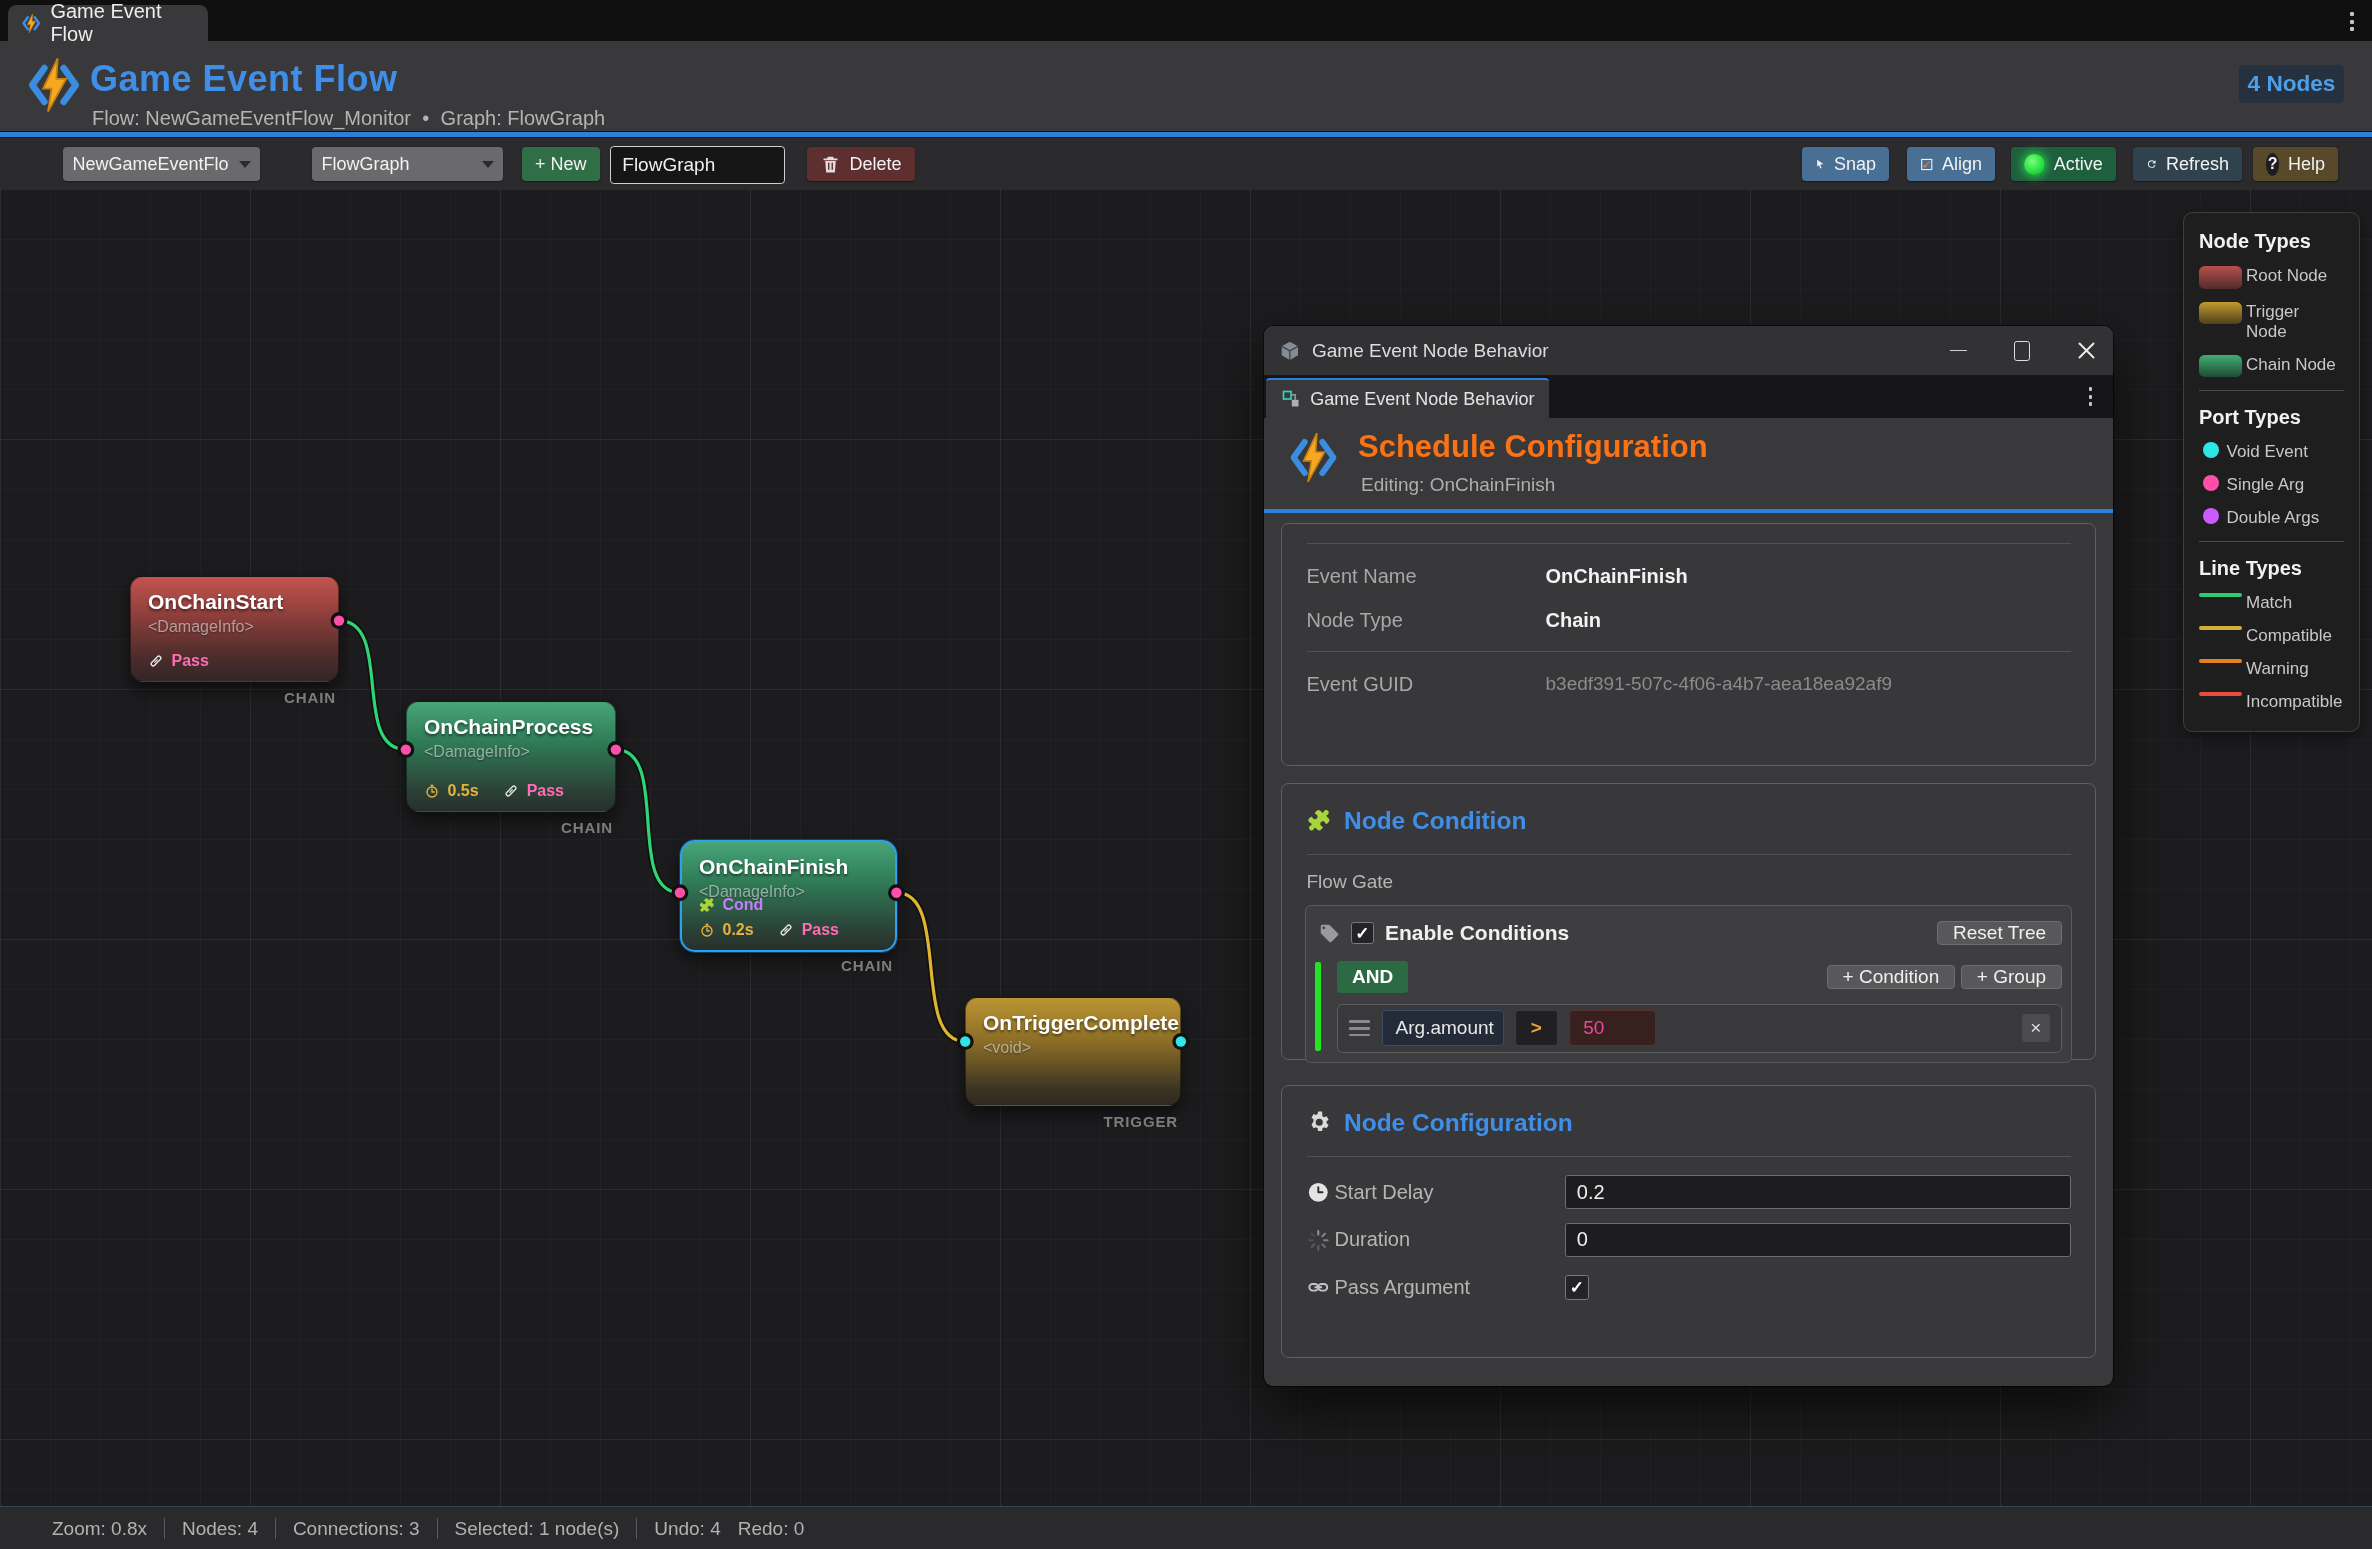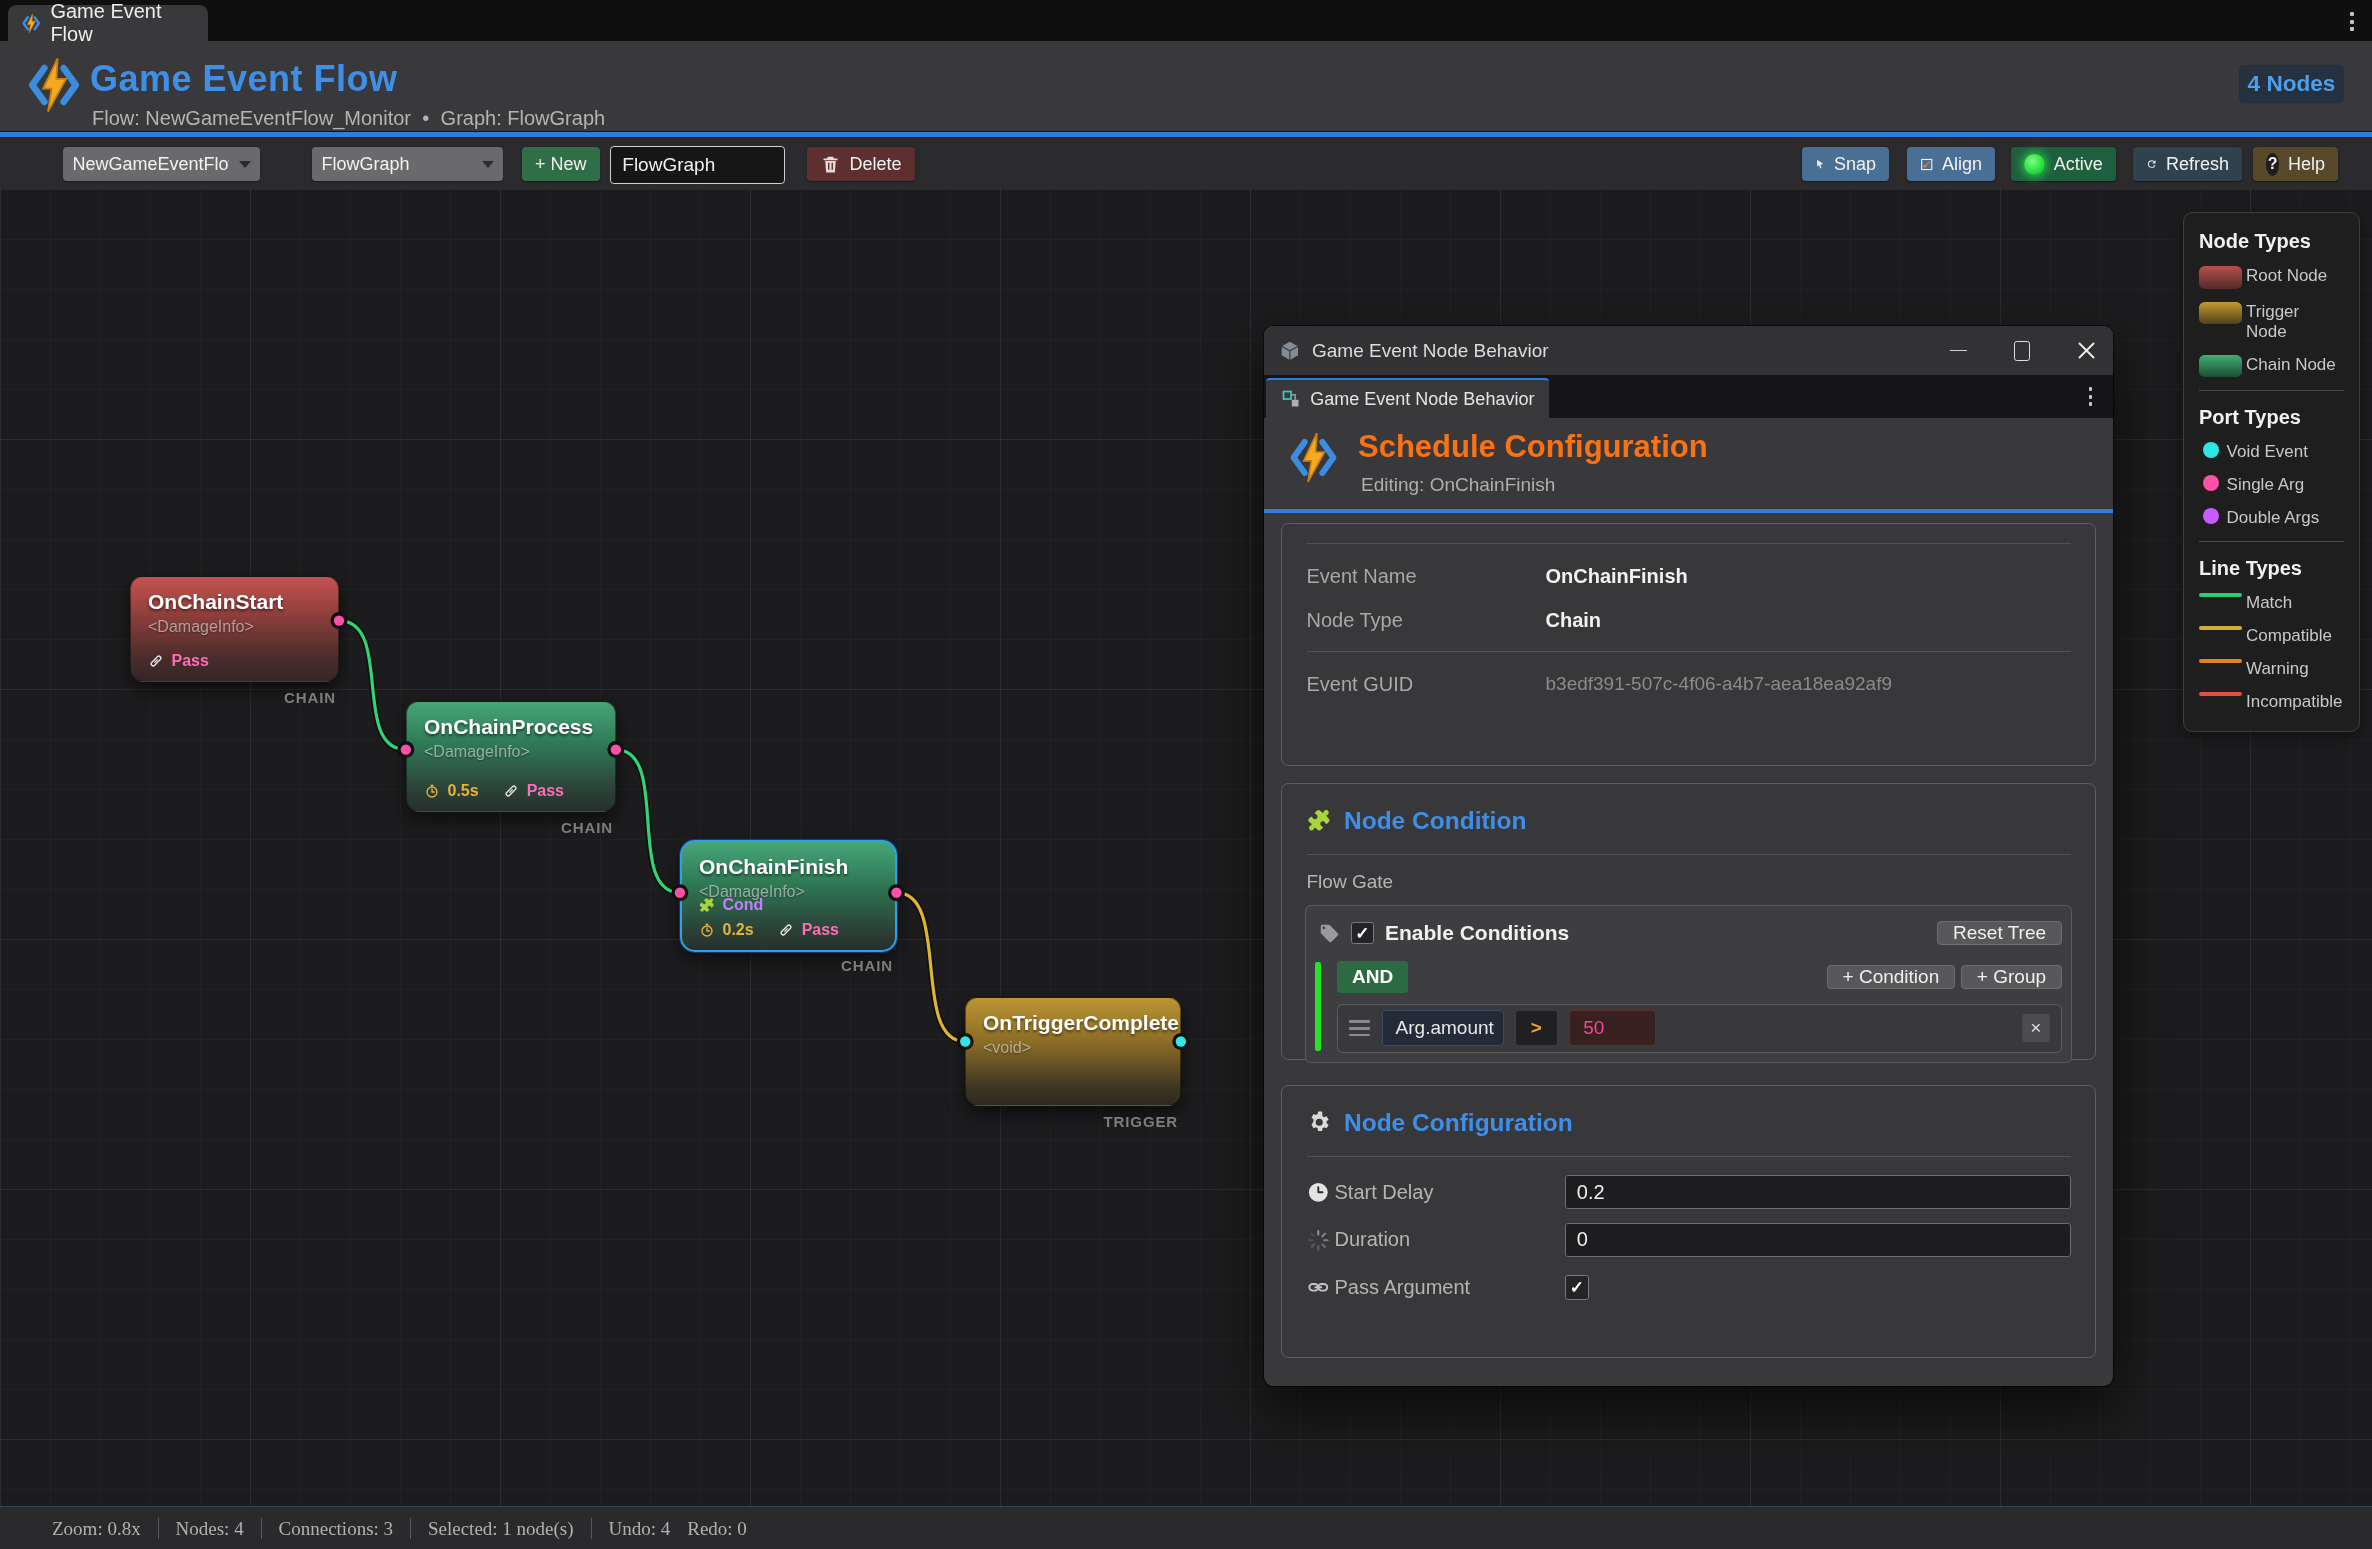--- a/index.html
+++ b/index.html
@@ -72,21 +72,21 @@
 .lg-label { font-size:17px; color:#c8c8c8; }
 .sw { width:43px; height:22.6px; border-radius:5.6px; flex:none; }
 .sw-root { background:linear-gradient(180deg,#b8504c,#532b2b); }
 .sw-trigger { background:linear-gradient(180deg,#c29a2e,#50401d); }
 .sw-chain { background:linear-gradient(180deg,#3fae73,#1e4c34); }
 .pdot { width:16px; height:16px; border-radius:50%; flex:none; margin:0 3.8px; }
 .lline { width:43px; height:3.8px; border-radius:1.9px; flex:none; }
 .lg-div { height:0.9px; background:#4a4a4c; margin:3.8px 0 15px 0; }
 
 
-.statusbar { position:absolute; left:0; top:1506px; width:2373px; height:44px; background:#2a2a2c; border-top:0.9px solid rgba(70,110,150,.38); display:flex; align-items:center; gap:17px; padding-left:52px; z-index:8; font-size:19px; color:#b2b2b2;font-family:Liberation Serif, serif; }
+.statusbar { position:absolute; left:0; top:1506px; width:2373px; height:44px; background:#2a2a2c; border-top:0.9px solid rgba(70,110,150,.38); display:flex; align-items:center; gap:17px; padding-left:52px; z-index:8; font-size:19px; color:#b2b2b2; }
 .statusbar .sep { width:0.9px; height:21px; background:#5a5a5c; }
 
 
 .window { position:absolute; left:1264px; top:326px; width:849px; height:1060px; background:#39393b; border-radius:9.4px; box-shadow:0 22.6px 56px rgba(0,0,0,.65), 0 0 0 0.9px #0c0c0d; z-index:10; overflow:hidden; }
 .win-titlebar { position:relative; height:49px; background:#323234; display:flex; align-items:center; padding:0 15px; gap:11.3px; }
 .win-titlebar .title { font-size:19px; color:#dcdcdc; }
 .win-buttons { position:absolute; right:13px; top:0; height:49px; display:flex; align-items:center; gap:36px; }
 .wbtn { width:28px; height:28px; display:flex; align-items:center; justify-content:center; cursor:pointer; }
 .min-glyph { width:17px; height:1.9px; background:#cfcfcf; }
 .max-glyph { width:16px; height:20px; border:1.9px solid #dedede; border-radius:2.8px; }

